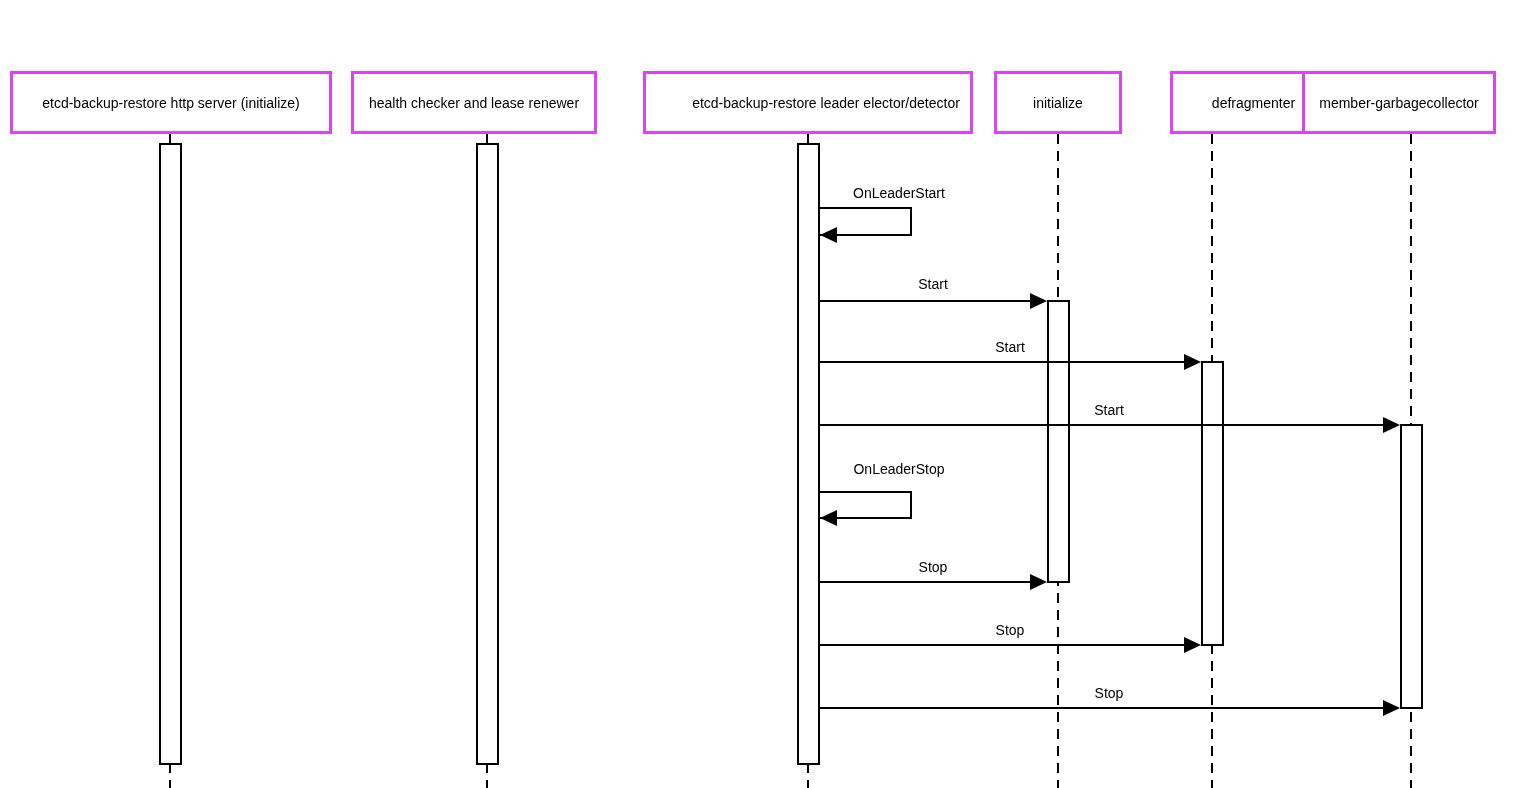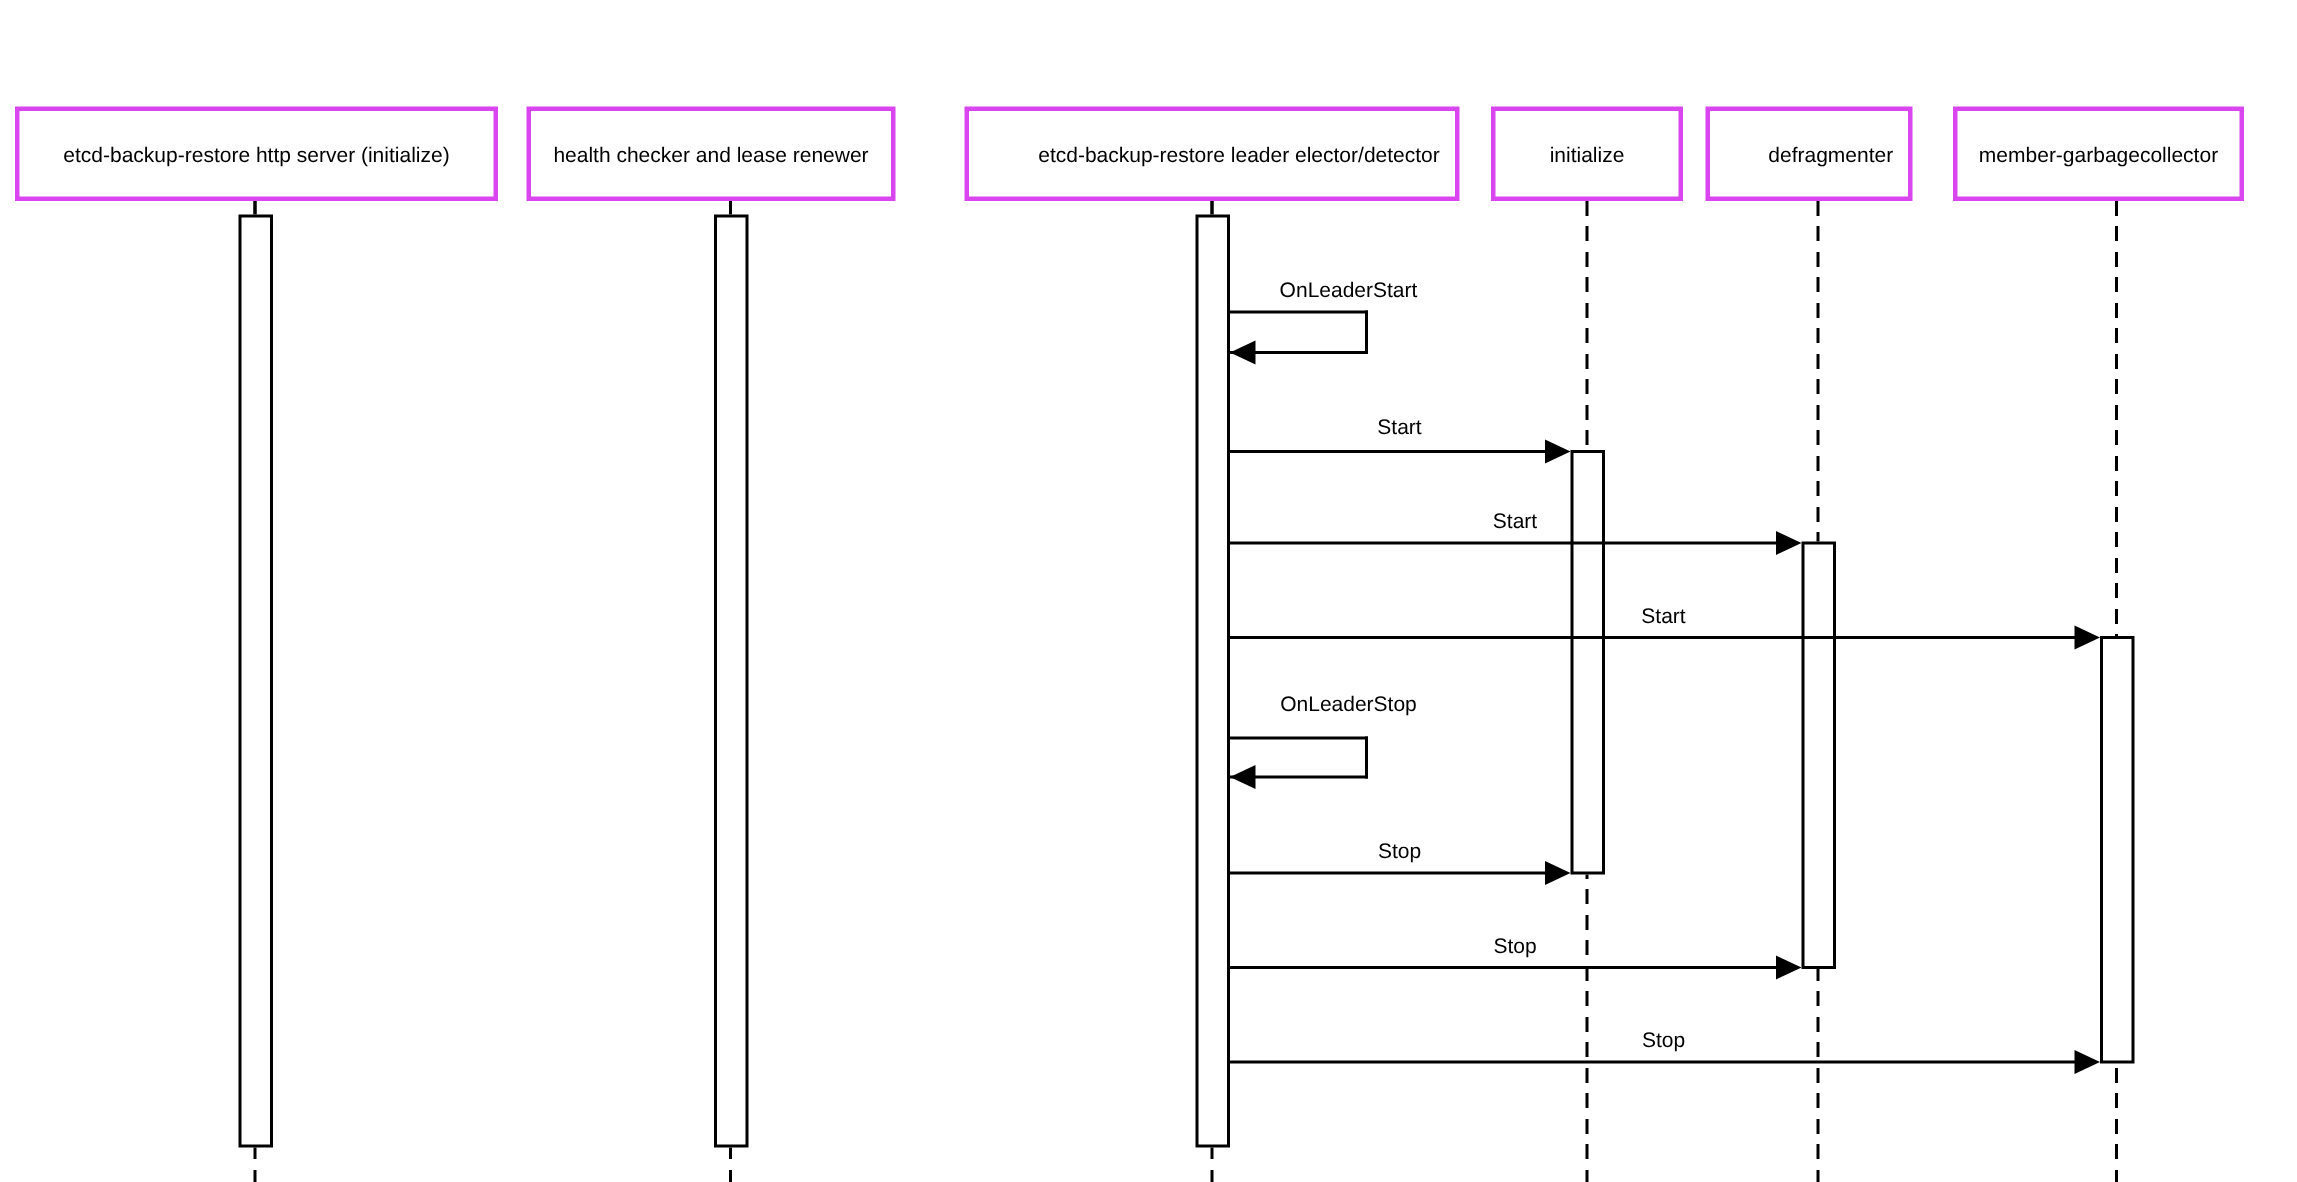--- a/index.html
+++ b/index.html
@@ -167,20 +167,20 @@
   </div>
   <div class="pbox" style="left:351px; width:246px;">
     <span>health checker and lease renewer</span>
   </div>
   <div class="pbox" style="left:643px; width:330px;padding-left:36px;">
     <span>etcd-backup-restore leader elector/detector</span>
   </div>
   <div class="pbox" style="left:994px; width:128px;">
     <span>initialize</span>
   </div>
-  <div class="pbox" style="left:1137px; width:138px;padding-left:29px;">
+  <div class="pbox" style="left:1170px; width:138px;padding-left:29px;">
     <span>defragmenter</span>
   </div>
   <div class="pbox" style="left:1302px; width:194px;">
     <span>member-garbagecollector</span>
   </div>
 
 </div>
 
 </body></html>

